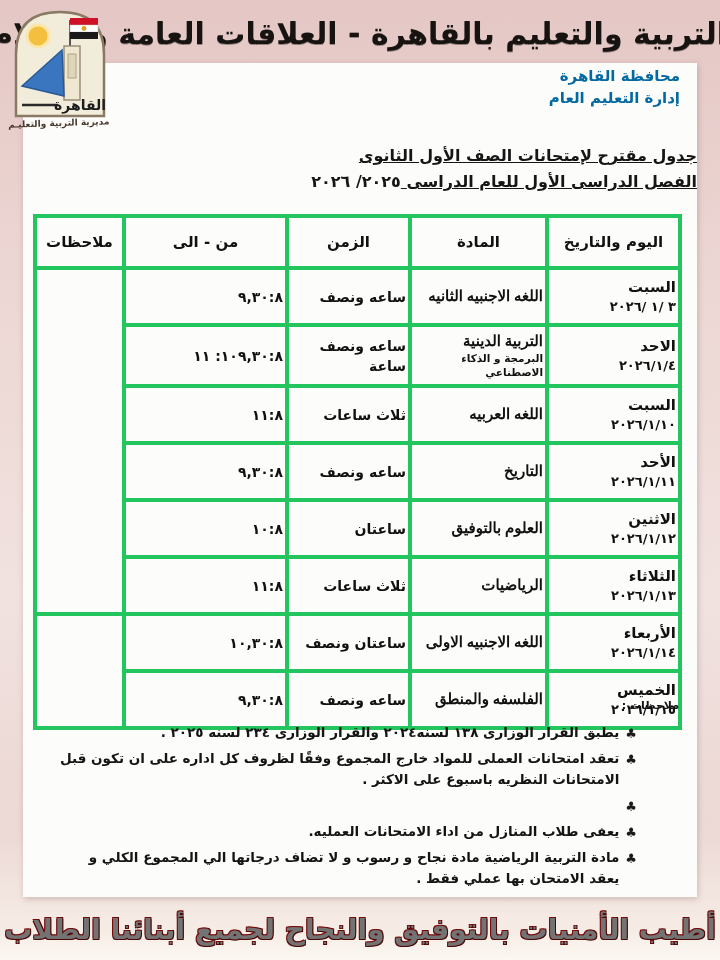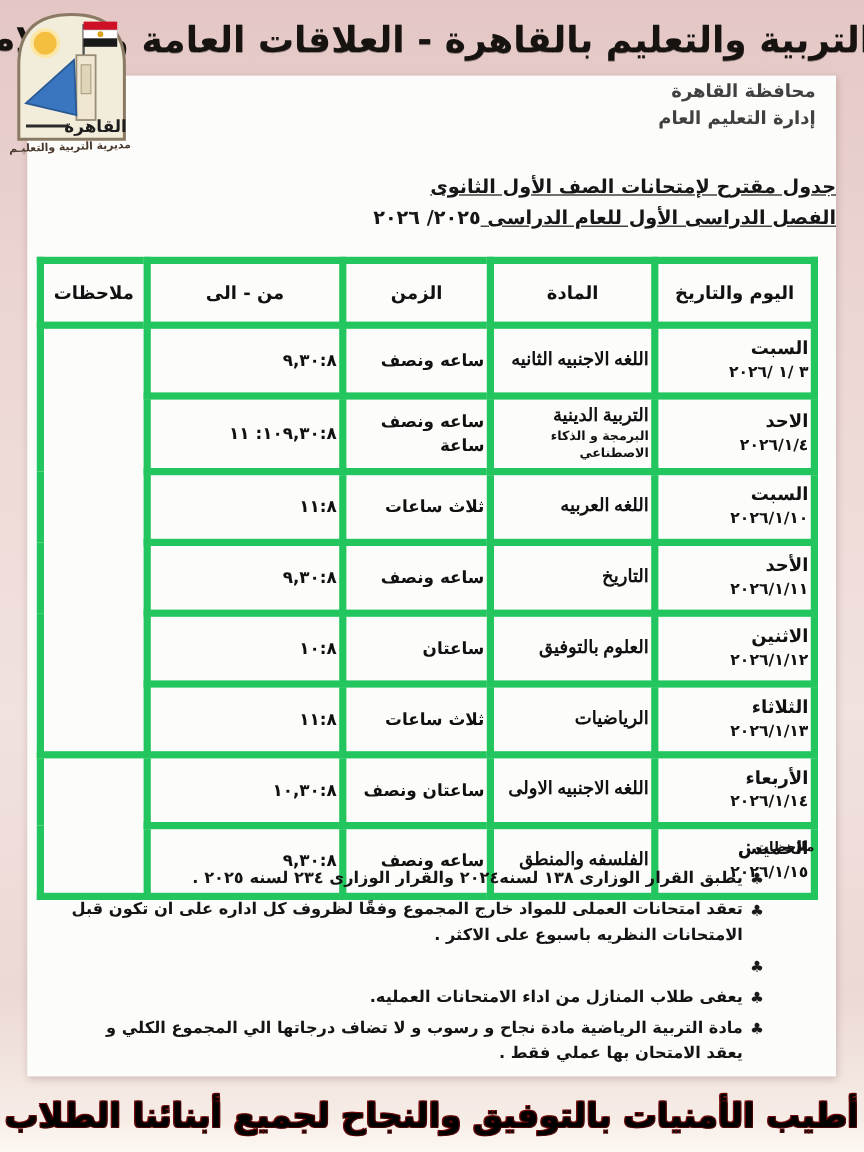--- a/index.html
+++ b/index.html
@@ -24,36 +24,36 @@
     font-size:9px;font-weight:bold;color:#4a3a2e;margin-top:-2px;
     transform:rotate(-2deg);white-space:nowrap;
   }
   
   .paper{
     position:absolute;top:63px;left:23px;width:674px;height:834px;
     background:#fcfcfa;box-shadow:1px 2px 6px rgba(90,60,60,.25);
   }
   .letterhead{
     position:absolute;top:2px;right:17px;text-align:right;
-    font-size:15px;font-weight:bold;color:#404040;line-height:22px;
+    font-size:15px;font-weight:bold;color:#0369a1;line-height:22px;
   }
   .doc-title{
     position:absolute;top:80px;left:0;width:100%;text-align:right;
     font-size:16px;font-weight:bold;color:#161616;line-height:26px;
   }
   .doc-title .line{text-decoration:underline;}
   .num{direction:ltr;unicode-bidi:bidi-override;display:inline-block;}
   
   table.sched{
     position:absolute;top:151px;right:15px;width:645px;
     border-collapse:collapse;table-layout:fixed;
     font-weight:bold;color:#111;
   }
   table.sched th,table.sched td{
-    border:6px solid #22c55e;vertical-align:middle;
+    border:4px solid #22c55e;vertical-align:middle;
     padding:0 2px;
   }
   table.sched th{height:48px;font-size:15px;}
   table.sched td{height:53px;font-size:15px;}
   tr.tall td{height:57px;}
   .day-name{font-size:15px;line-height:19px;}
   .day-date{font-size:13px;line-height:18px;}
   .subject-main{font-size:15px;line-height:19px;font-family:Liberation Serif, serif;}
   .subject-sub{font-size:10.5px;line-height:14px;}
   .dur-line,.time-line{font-size:14px;line-height:20px;}
@@ -65,21 +65,21 @@
     display:flex;align-items:flex-start;gap:6px;
     font-size:13.5px;font-weight:bold;line-height:21px;margin-bottom:5px;
     text-align:right;
   }
   .bullet{flex:0 0 auto;font-size:13px;line-height:21px;color:#1a1a1a;transform:translateY(1px);}
   
   .footer{
     position:absolute;top:903px;left:0;width:100%;height:52px;
     display:flex;align-items:center;justify-content:center;
     font-size:28px;font-weight:bold;white-space:nowrap;
-    color:#000000;
+    color:#737373;
     text-shadow:1px 1px 0 #4a0505,-1px -1px 0 #7a0a0a,1px -1px 0 #5a0707,-1px 1px 0 #5a0707;
     letter-spacing:-1px;
     text-align:center;
   }
 </style>
 </head>
 <body>
 
 <div class="banner">مديرية التربية والتعليم بالقاهرة - العلاقات العامة والإعلام</div>
 

